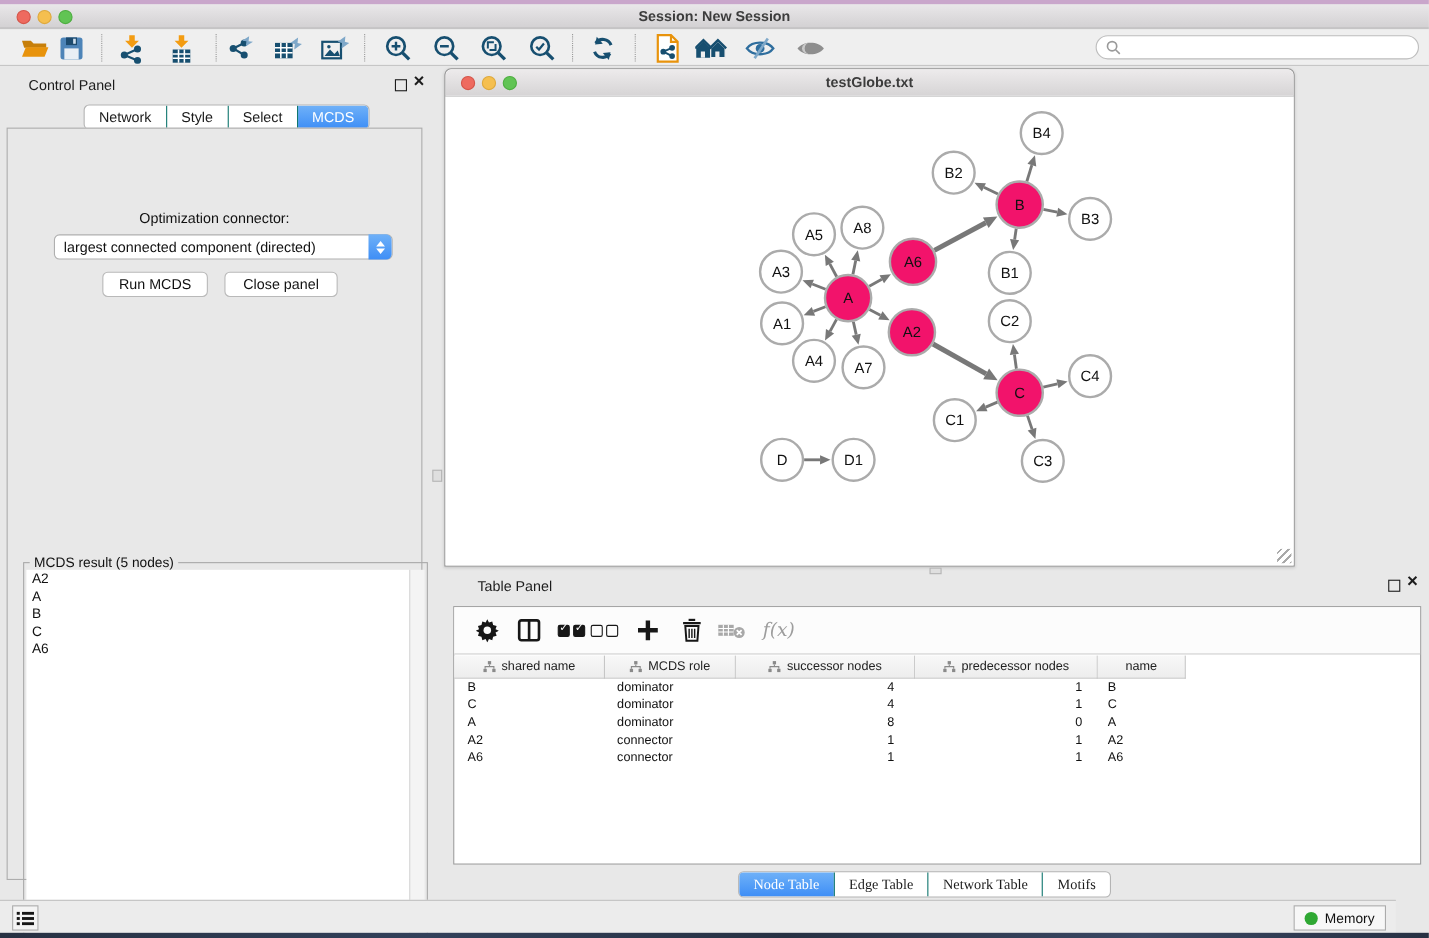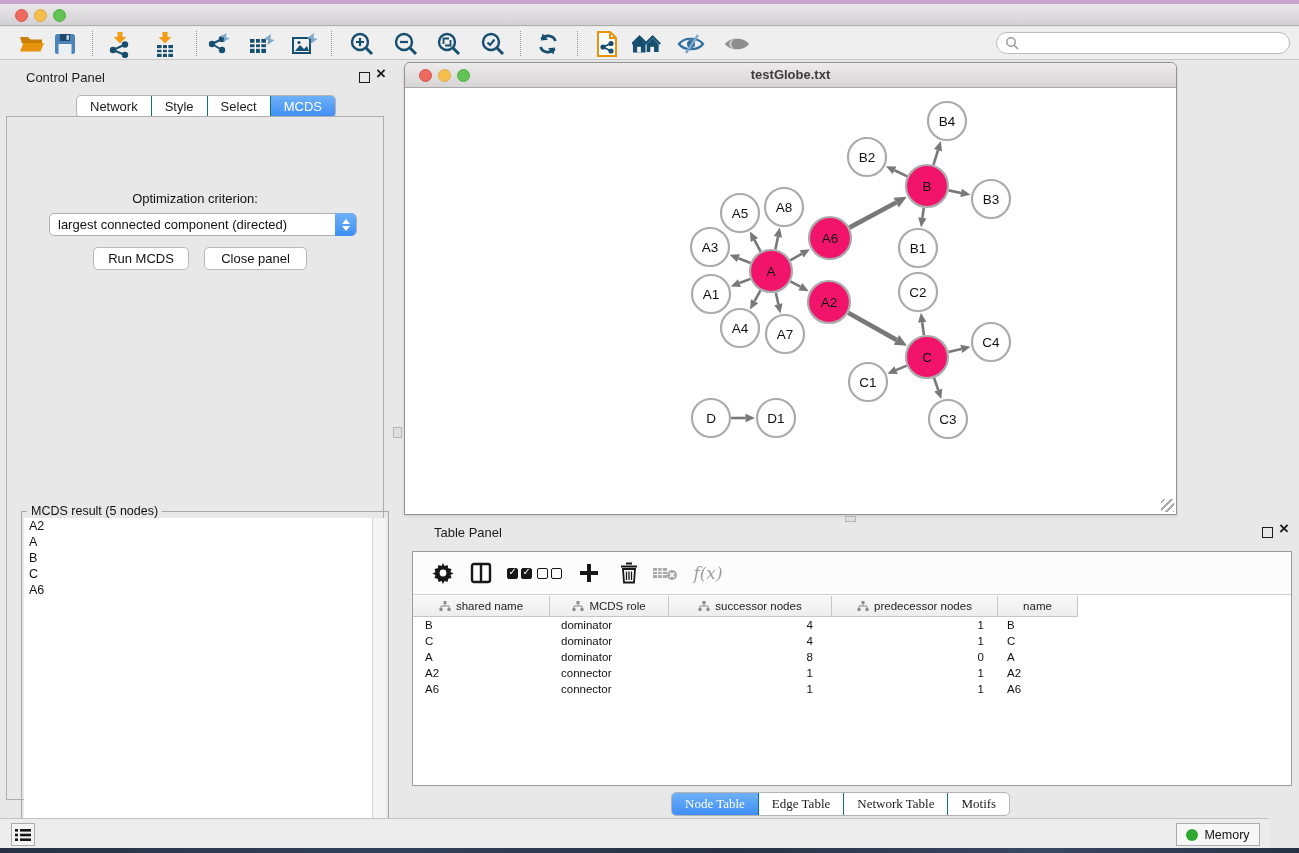--- a/index.html
+++ b/index.html
@@ -123,20 +123,21 @@
 <body>
 
 <div id="app">
 
   <div class="top-strip"></div>
 
   <div class="titlebar">
     <span class="tl red" style="left:15px"></span>
     <span class="tl yellow" style="left:34px"></span>
     <span class="tl green" style="left:53px"></span>
+    <span class="title">Session: New Session</span>
   </div>
 
   <div class="toolbar">
 
     <span class="tb-icon" style="left:16px">
       <svg width="27" height="24" viewBox="0 0 27 24">
         <path d="M2 5 h8 l2.5 2.5 H24 v4 H4 z" fill="#C77F0A"></path>
         <path d="M5.5 11 H26 l-3.5 8.5 H2 z" fill="#E8930C"></path>
       </svg>
     </span>
@@ -281,21 +282,21 @@
       <span class="panel-close" style="left:376px">×</span>
 
       <div class="seg cp-tabs">
         <span class="tab">Network</span>
         <span class="tab">Style</span>
         <span class="tab">Select</span>
         <span class="tab active">MCDS</span>
       </div>
 
       <div class="cp-box">
-        <div class="opt-label">Optimization criterion:</div>
+        <div class="opt-label">Optimization connector:</div>
         <div class="criterion">
           <span>largest connected component (directed)</span>
           <span class="spin">
               <span class="up"></span>
               <span class="dn"></span>
             </span>
         </div>
         <div class="btn" style="left:86px; width:96px;">Run MCDS</div>
         <div class="btn" style="left:197px; width:103px;">Close panel</div>
 

